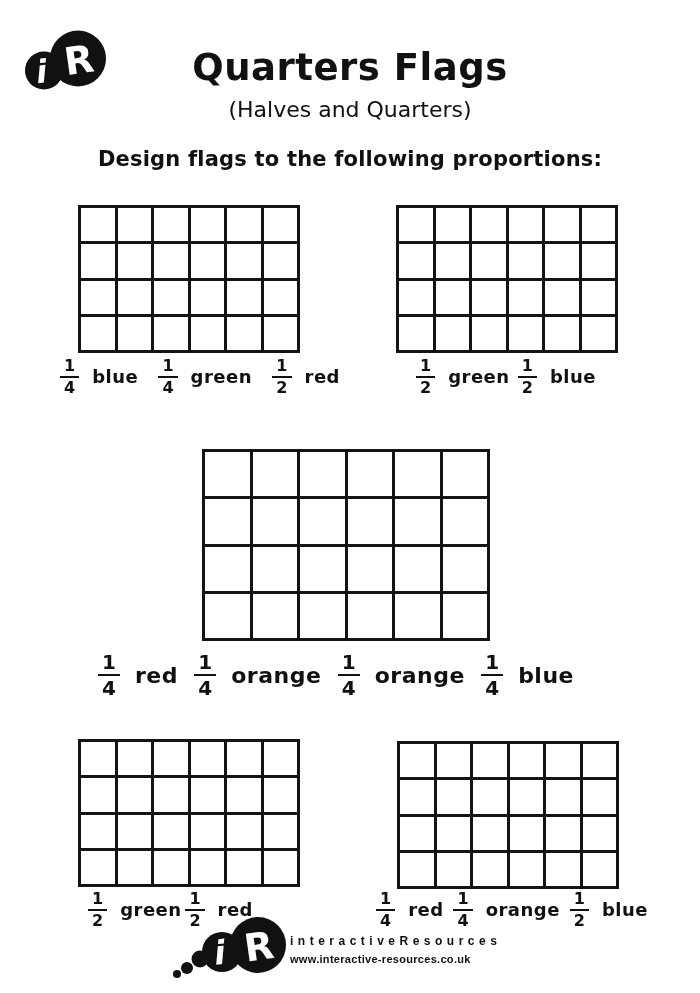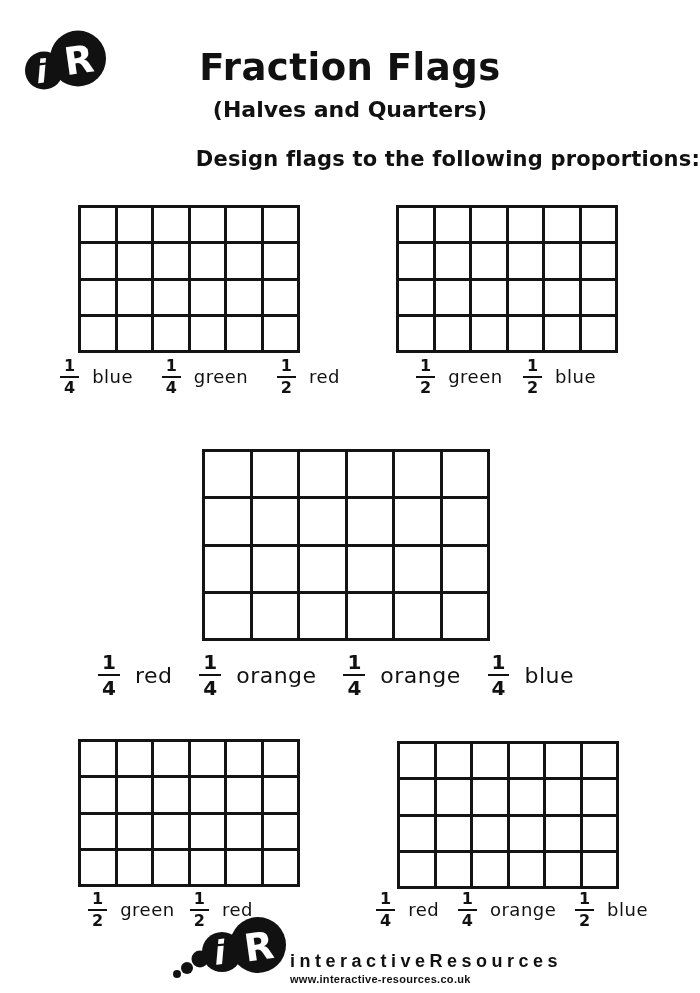--- a/index.html
+++ b/index.html
@@ -16,25 +16,25 @@
   }
 
   
   .top-logo { position: absolute; left: 23px; top: 28px; width: 84px; height: 70px; }
   .page-title {
     position: absolute; top: 46px; left: 0; width: 100%;
     text-align: center; font-size: 37px; font-weight: 800; letter-spacing: 0.5px;
   }
   .page-subtitle {
     position: absolute; top: 97px; left: 0; width: 100%;
-    text-align: center; font-size: 22px; font-weight: 700;
+    text-align: center; font-size: 22px; font-weight: 400;
   }
   .instruction {
     position: absolute; top: 147px; left: 0; width: 100%;
-    text-align: right; font-size: 21px; font-weight: 800; letter-spacing: 0.2px;
+    text-align: center; font-size: 21px; font-weight: 800; letter-spacing: 0.2px;
   }
 
   
   .flag { position: absolute; }
   .flag-grid {
     width: 100%; height: 100%;
     display: grid;
     background: #141414;
     gap: 3px; padding: 3px;
   }
@@ -46,21 +46,21 @@
     justify-content: space-between;
     align-items: center;
   }
   .label-pair { display: flex; align-items: center; gap: 13px; }
   .frac {
     display: inline-flex; flex-direction: column; align-items: center;
     font-weight: 800; font-size: 16px; line-height: 1.12;
   }
   .frac .num { border-bottom: 2.5px solid #111; padding: 0 4px 1px 4px; }
   .frac .den { padding-top: 1px; }
-  .cword { font-weight: 400; font-size: 18px; letter-spacing: 0.5px; }
+  .cword { font-weight: 700; font-size: 18px; letter-spacing: 0.5px; }
 
   
   .f1 { left: 78px;  top: 205px; width: 222px; height: 148px; }
   .f2 { left: 396px; top: 205px; width: 222px; height: 148px; }
   .f3 { left: 202px; top: 449px; width: 288px; height: 192px; }
   .f4 { left: 78px;  top: 739px; width: 222px; height: 148px; }
   .f5 { left: 397px; top: 741px; width: 222px; height: 148px; }
 
   .f1 .flag-labels { left: -18px; top: 152px; width: 280px; }
   .f2 .flag-labels { left: 20px;  top: 152px; width: 180px; }
@@ -73,36 +73,36 @@
   .f3 .cword { font-size: 22px; }
   .f3 .label-pair { gap: 15px; }
 
   
   .footer-logo { position: absolute; left: 170px; top: 914px; width: 122px; height: 70px; }
   .footer-text {
     position: absolute; left: 290px; top: 932px;
     font-family: "Liberation Sans", sans-serif;
     font-weight: bold; line-height: 18px; white-space: nowrap;
   }
-  .brand { font-size: 18px; letter-spacing: 4.5px; margin-top: 20px; }
+  .brand { font-size: 12px; letter-spacing: 4.5px; }
   .url   { font-size: 11px; letter-spacing: 0.3px; }
 </style>
 </head>
 <body>
 
 <div class="page">
 
   <svg class="top-logo" viewBox="0 0 84 67" aria-hidden="true">
     <circle cx="21" cy="41" r="19" fill="#111"></circle>
     <circle cx="55" cy="29" r="28" fill="#111"></circle>
     <text x="13" y="53" font-size="32" font-weight="bold" font-style="italic" font-family="DejaVu Sans, sans-serif" fill="#fff" transform="rotate(-6 21 41)">i</text>
     <text x="41" y="44" font-size="38" font-weight="bold" font-family="DejaVu Sans, sans-serif" fill="#fff" transform="rotate(-8 55 29)">R</text>
   </svg>
 
-  <div class="page-title">Fraction Flags</div>
+  <div class="page-title">Quarters Flags</div>
   <div class="page-subtitle">(Halves and Quarters)</div>
   <div class="instruction">Design flags to the following proportions:</div>
 
   <div class="flag f1">
     <div class="flag-grid" style="grid-template-columns: repeat(6, 1fr); grid-template-rows: repeat(4, 1fr);">
         <div class="flag-cell"></div>
         <div class="flag-cell"></div>
         <div class="flag-cell"></div>
         <div class="flag-cell"></div>
         <div class="flag-cell"></div>

